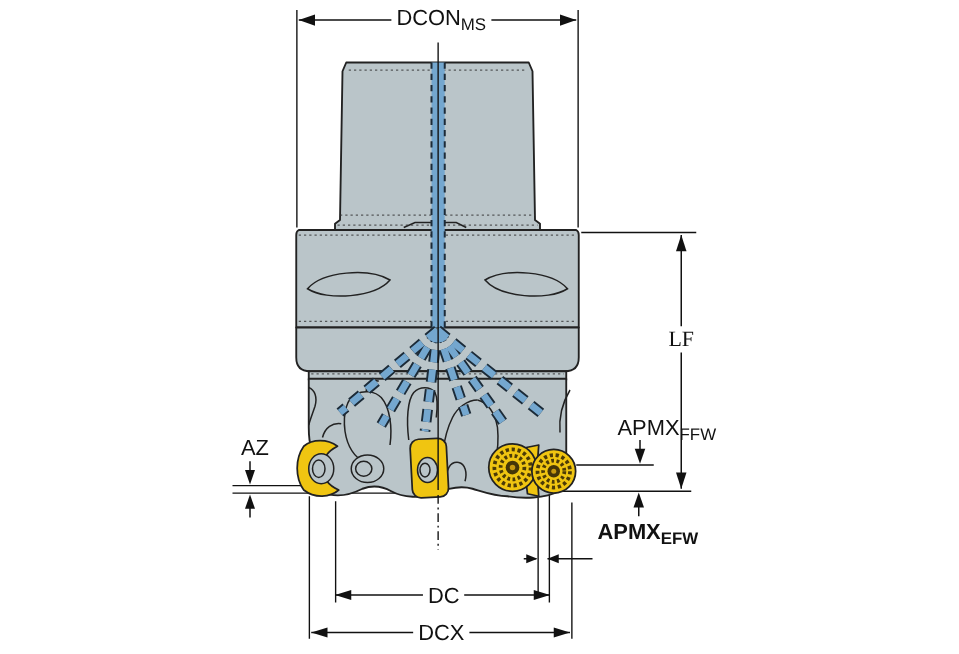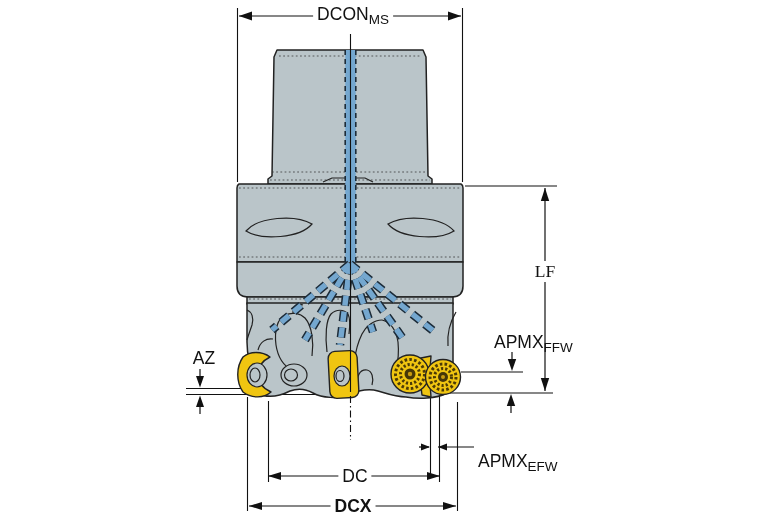--- a/index.html
+++ b/index.html
@@ -161,21 +161,21 @@
     <polygon points="456,506 443,502 443,510"></polygon>
   </g>
 </svg>
 
 <div class="lbl bg ctr" style="left:353px;top:4px;"><span>DCON</span><span class="sub">MS</span></div>
 
 <div class="lbl bg ctr" style="left:545px;top:261px;font-family:Liberation Serif, serif;"><span>LF</span></div>
 
 <div class="lbl" style="left:482px;top:333px;margin-left:12px;"><span>APMX</span><span class="sub">FFW</span></div>
 
-<div class="lbl" style="left:478px;top:452px;"><span>APMX</span><span class="sub">EFW</span></div>
+<div class="lbl" style="left:478px;top:416px;font-weight:bold;"><span>APMX</span><span class="sub">EFW</span></div>
 
 <div class="lbl ctr" style="left:204px;top:349px;"><span>AZ</span></div>
 
 <div class="lbl bg ctr" style="left:355px;top:466px;text-align:center;"><span>DC</span></div>
 
-<div class="lbl bg ctr" style="left:353px;top:496px;font-weight:bold;"><span>DCX</span></div>
+<div class="lbl bg ctr" style="left:353px;top:496px;"><span>DCX</span></div>
 
 </div>
 
 </body></html>

